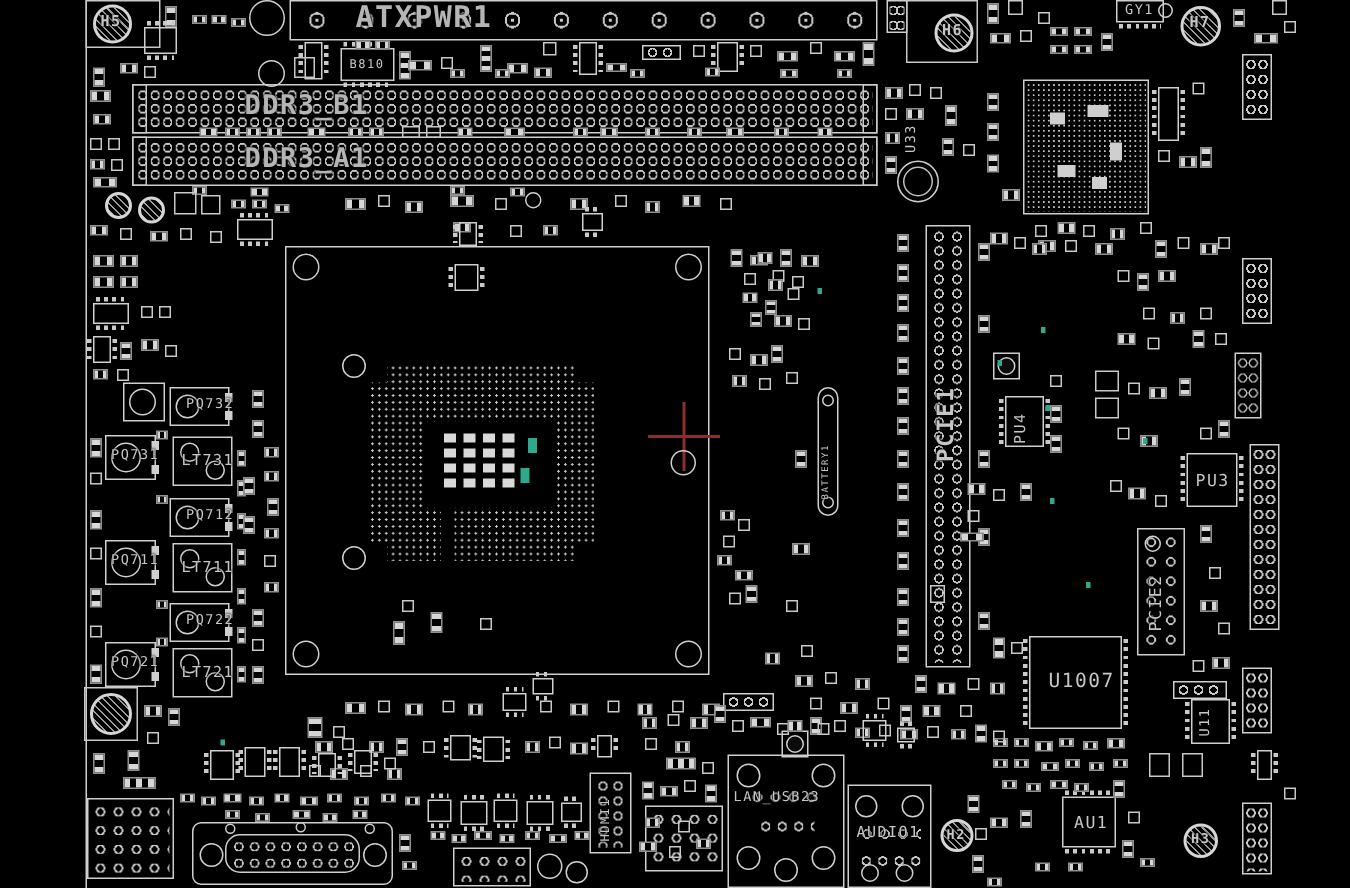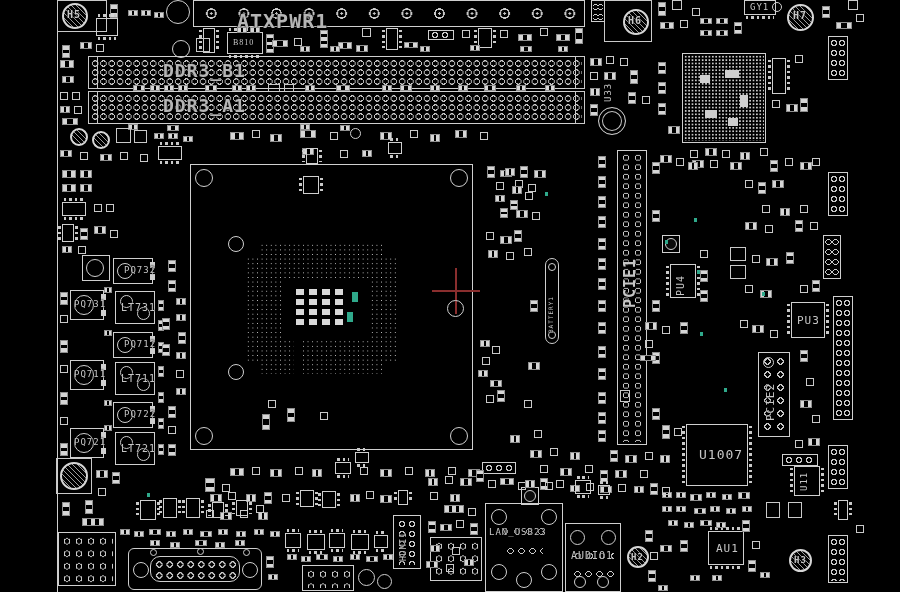--- a/index.html
+++ b/index.html
@@ -27,25 +27,25 @@
   .rot{transform:rotate(-90deg);transform-origin:0 0;}
   .edge{position:absolute;background:#cfcfcf;}
 </style>
 </head>
 <body>
 
 <div id="board">
   <div class="edge" style="left:57px;top:0;width:1px;height:592px;"></div>
 <div class="p bd" style="left: 193px; top: 0px; width: 392px; height: 27px;"></div>
     <div class="p" style="left: 195px; top: 2px; width: 388px; height: 23px; background-image: radial-gradient(circle, transparent 0px, transparent 3.9px, rgb(201, 201, 201) 3.9px, rgb(201, 201, 201) 5.3px, transparent 5.3px), radial-gradient(circle, rgb(201, 201, 201) 0px, rgb(201, 201, 201) 1.2px, transparent 1.3px); background-size: 32.6px 23px, 32.6px 23px;"></div>
-    <span class="lbl b" style="left: 237px; top: 11px; font-size: 20px; color: rgb(181, 181, 181);">ATXPWR1</span>
+    <span class="lbl b" style="left: 237px; top: 1px; font-size: 20px; color: rgb(181, 181, 181);">ATXPWR1</span>
     <div class="p bd" style="left: 227px; top: 32px; width: 36px; height: 22px;"></div>
     <div class="p" style="left: 229px; top: 28px; width: 32px; height: 3px; background: repeating-linear-gradient(90deg, rgb(201, 201, 201) 0px, rgb(201, 201, 201) 2.5px, transparent 2.5px, transparent 5.5px);"></div>
     <div class="p" style="left: 229px; top: 55px; width: 32px; height: 3px; background: repeating-linear-gradient(90deg, rgb(201, 201, 201) 0px, rgb(201, 201, 201) 2.5px, transparent 2.5px, transparent 5.5px);"></div>
-    <span class="lbl" style="left: 233px; top: 39px; font-size: 8px; font-family: Liberation Serif, serif;">B810</span>
+    <span class="lbl" style="left: 233px; top: 39px; font-size: 8px;">B810</span>
     <div class="p bd" style="left: 88px; top: 56px; width: 497px; height: 33px;"></div>
     <div class="p" style="left: 91px; top: 59px; width: 491px; height: 27px; background-image: radial-gradient(circle, transparent 0px, transparent 2.1px, rgb(201, 201, 201) 2.1px, rgb(201, 201, 201) 3.2px, transparent 3.2px); background-size: 8.3px 9px;"></div>
     <span class="lbl b" style="left: 163px; top: 62px; font-size: 18px; color: rgb(181, 181, 181);">DDR3_B1</span>
     <div class="p bd" style="left: 88px; top: 91px; width: 497px; height: 33px;"></div>
     <div class="p" style="left: 91px; top: 94px; width: 491px; height: 27px; background-image: radial-gradient(circle, transparent 0px, transparent 2.1px, rgb(201, 201, 201) 2.1px, rgb(201, 201, 201) 3.2px, transparent 3.2px); background-size: 8.3px 9px;"></div>
     <span class="lbl b" style="left: 163px; top: 97px; font-size: 18px; color: rgb(181, 181, 181);">DDR3_A1</span>
     <div class="p hole" style="left: 62px; top: 3px; width: 26px; height: 26px;"></div>
     <span class="lbl b" style="left: 67px; top: 10px; font-size: 10px;">H5</span>
     <div class="p hole" style="left: 623px; top: 9px; width: 26px; height: 26px;"></div>
     <span class="lbl b" style="left: 628px; top: 16px; font-size: 10px;">H6</span>

